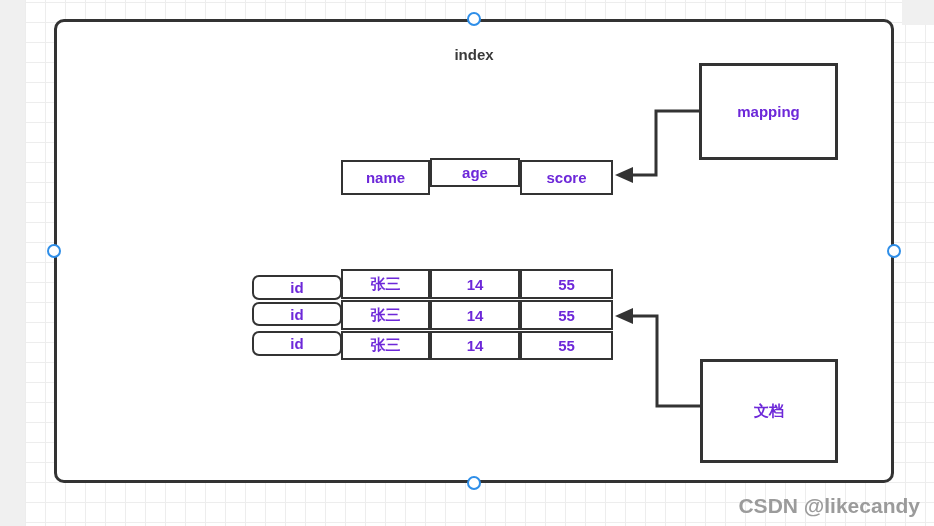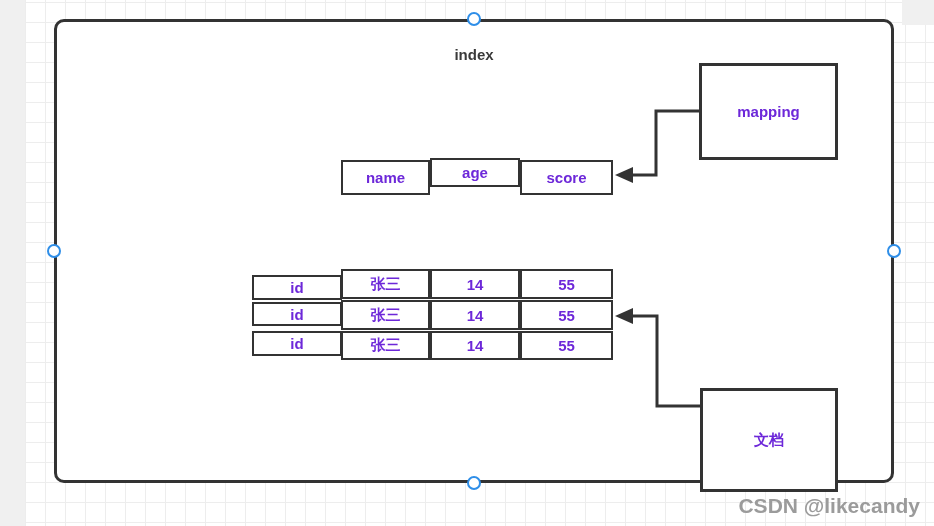--- a/index.html
+++ b/index.html
@@ -39,21 +39,21 @@
     position:absolute;display:flex;align-items:center;justify-content:center;
     color:#3a3a3a;font-size:15px;
   }
   .box{
     position:absolute;background:#ffffff;border:2px solid #333333;
     display:flex;align-items:center;justify-content:center;
     color:#6d28d9;font-size:15px;box-sizing:border-box;
   }
   .big-box{border-width:3px;font-size:15px;}
   .cell{z-index:10;}
-  .id-box{z-index:5;}
+  .id-box{z-index:5;border-radius:7px;}
   .wires{position:absolute;left:0;top:0;z-index:8;pointer-events:none;}
   .watermark{
     position:absolute;right:14px;top:494px;
     color:#9b9b9b;font-size:21px;z-index:40;
   }
 </style>
 </head>
 <body>
 
 <div class="canvas">
@@ -67,21 +67,21 @@
   <div class="handle" style="left:467px;top:476px;"></div>
   <div class="handle" style="left:47px;top:244px;"></div>
   <div class="handle" style="left:887px;top:244px;"></div>
 
   <div class="shape-label" style="left:424px;top:44px;width:100px;height:20px;">index</div>
 
   <div class="box big-box" style="left:699px;top:63px;width:139px;height:97px;">
     <span>mapping</span>
   </div>
 
-  <div class="box big-box" style="left:700px;top:359px;width:138px;height:104px;margin-top:29px;">
+  <div class="box big-box" style="left:700px;top:359px;width:138px;height:104px;">
     <span>文档</span>
   </div>
 
   <div class="box cell" style="left:341px;top:160px;width:89px;height:35px;">
     <span>name</span>
   </div>
   <div class="box cell" style="left:430px;top:158px;width:90px;height:29px;">
     <span>age</span>
   </div>
   <div class="box cell" style="left:520px;top:160px;width:93px;height:35px;">

